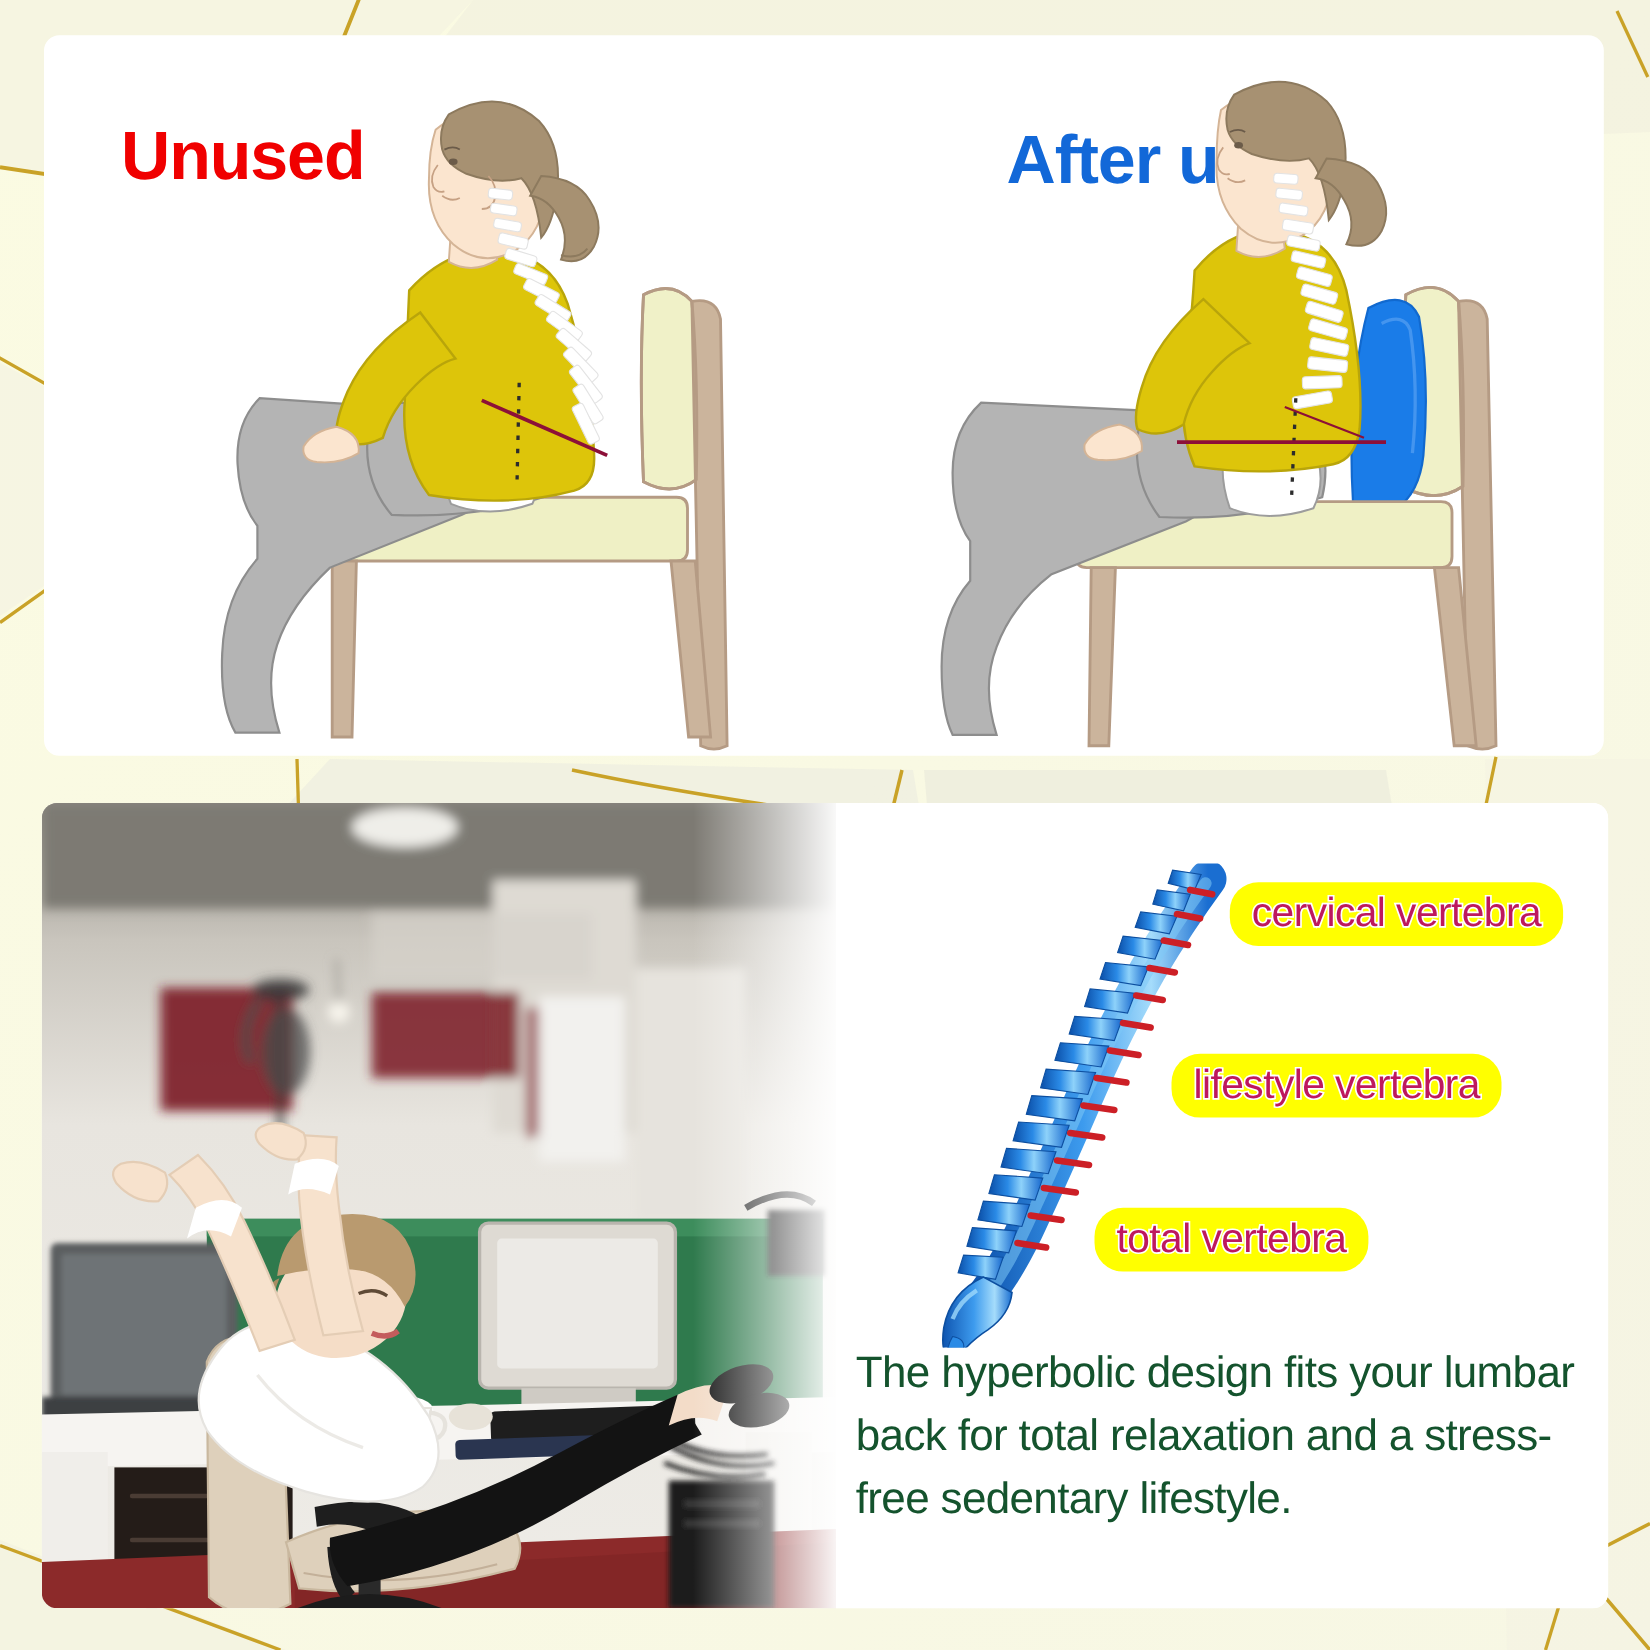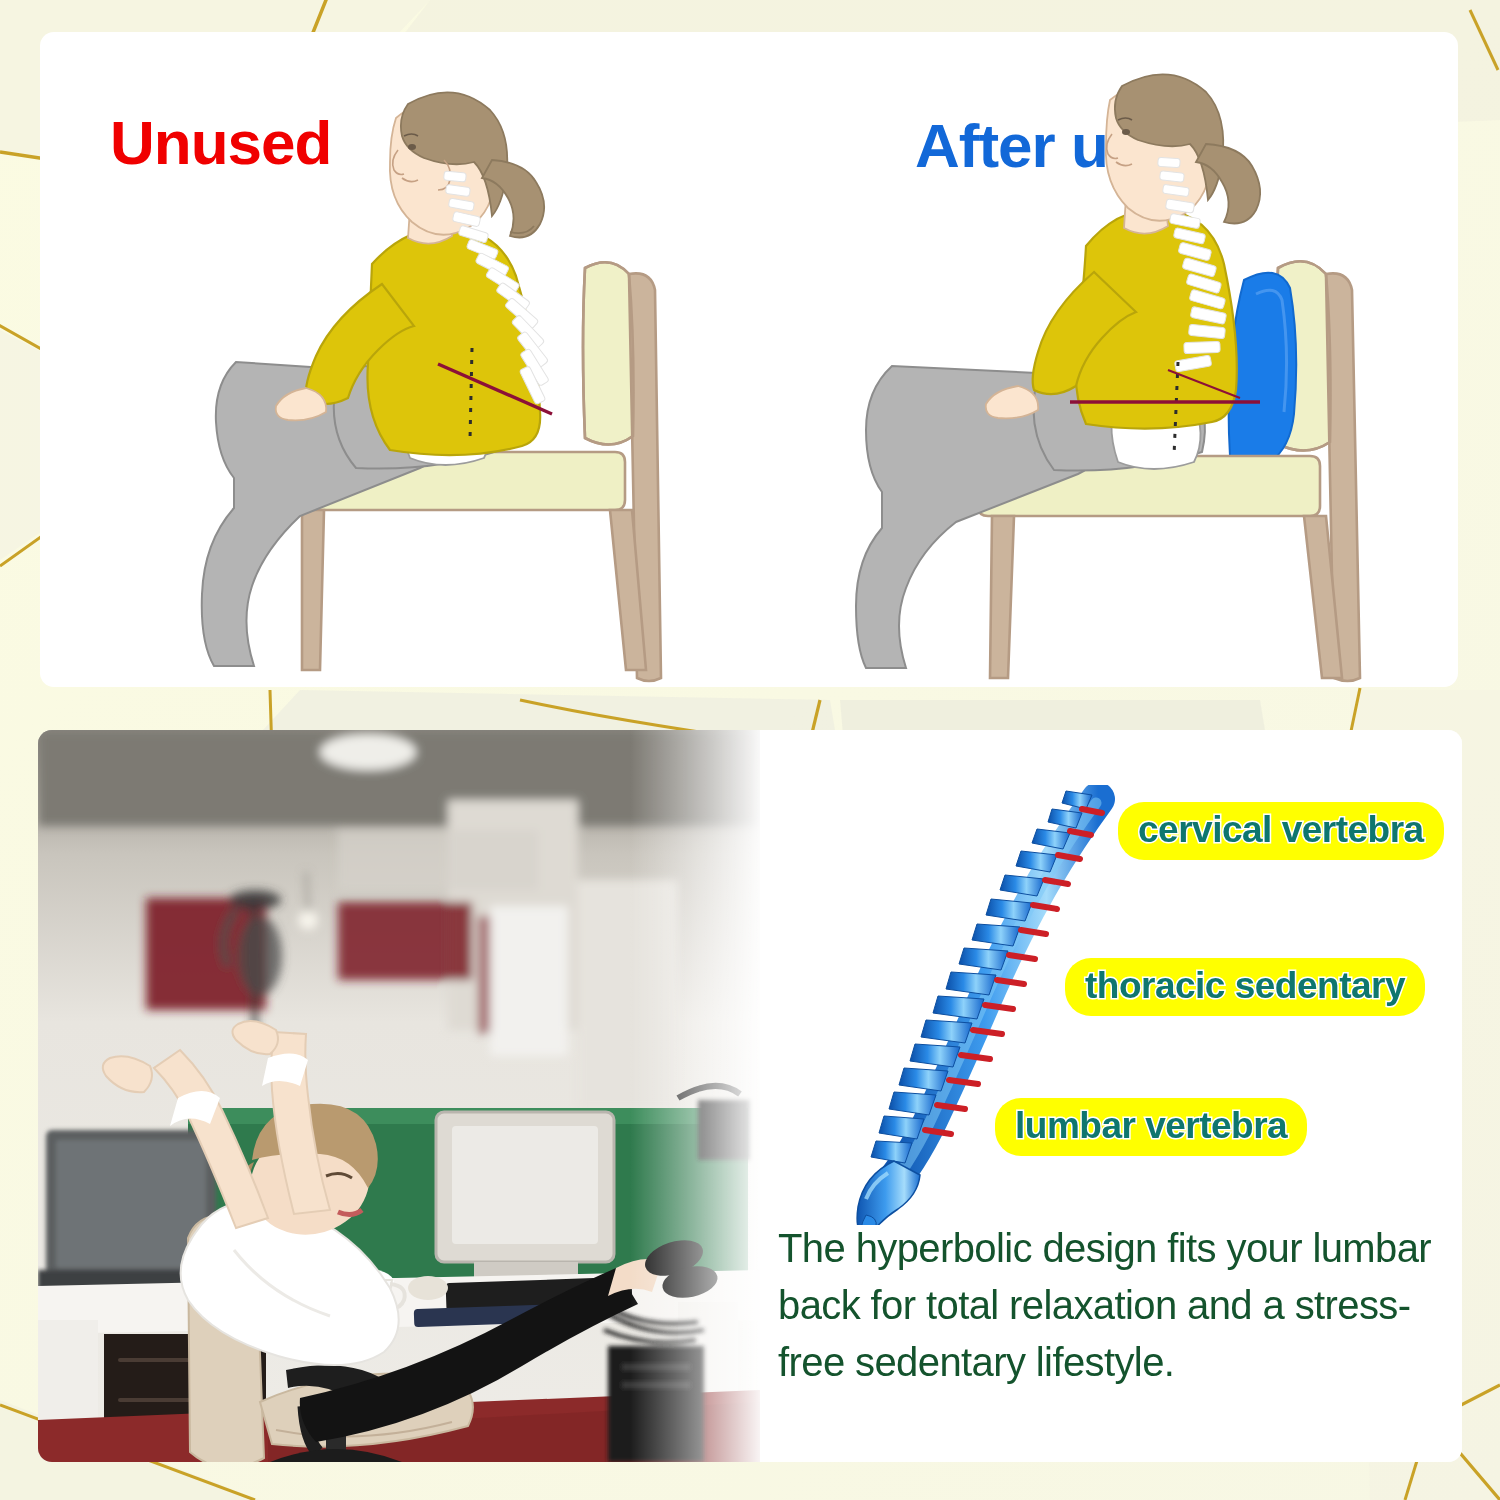--- a/index.html
+++ b/index.html
@@ -65,22 +65,22 @@
     background: #ffffff;
   }
 
   
   .badge {
     position: absolute;
     background: #ffff00;
     border-radius: 26px;
     padding: 9px 20px 12px 20px;
     font-size: 37px;
-    font-weight: 700;
-    color: #0f766e;
+    font-weight: 400;
+    color: #be185d;
     white-space: nowrap;
     line-height: 1.0;
     -webkit-text-stroke: 3px #ffffff;
     paint-order: stroke fill;
     letter-spacing: -0.5px;
   }
   .badge.b-cervical { left: 358px; top: 72px; }
   .badge.b-thoracic { left: 305px; top: 228px; }
   .badge.b-lumbar   { left: 235px; top: 368px; }
 
@@ -463,19 +463,19 @@
             <path d="M 95,345 l 26,4"></path>
           </g>
 
           <path d="M 64,376 q -30,14 -36,46 q -4,28 10,30 q 14,-18 30,-28 q 20,-14 22,-34 z" fill="url(#spineBodyG)" stroke="#0d4fa0" stroke-width="1.5"></path>
           <path d="M 36,430 q -8,14 -4,26 q 10,-2 14,-14 q 2,-10 -10,-12 z" fill="#2a8ae6" stroke="#0d4fa0" stroke-width="1"></path>
           <path d="M 58,388 q -16,10 -22,26" fill="none" stroke="#9fd9fb" stroke-width="4" opacity="0.8"></path>
         </svg>
       </div>
 
       <div class="badge b-cervical">cervical vertebra</div>
-      <div class="badge b-thoracic">thoracic sedentary</div>
-      <div class="badge b-lumbar">lumbar vertebra</div>
+      <div class="badge b-thoracic">lifestyle vertebra</div>
+      <div class="badge b-lumbar">total vertebra</div>
 
       <div class="desc-text">The hyperbolic design fits your lumbar back for total relaxation and a stress-free sedentary lifestyle.</div>
     </div>
   </div>
 </div>
 
 </body></html>

